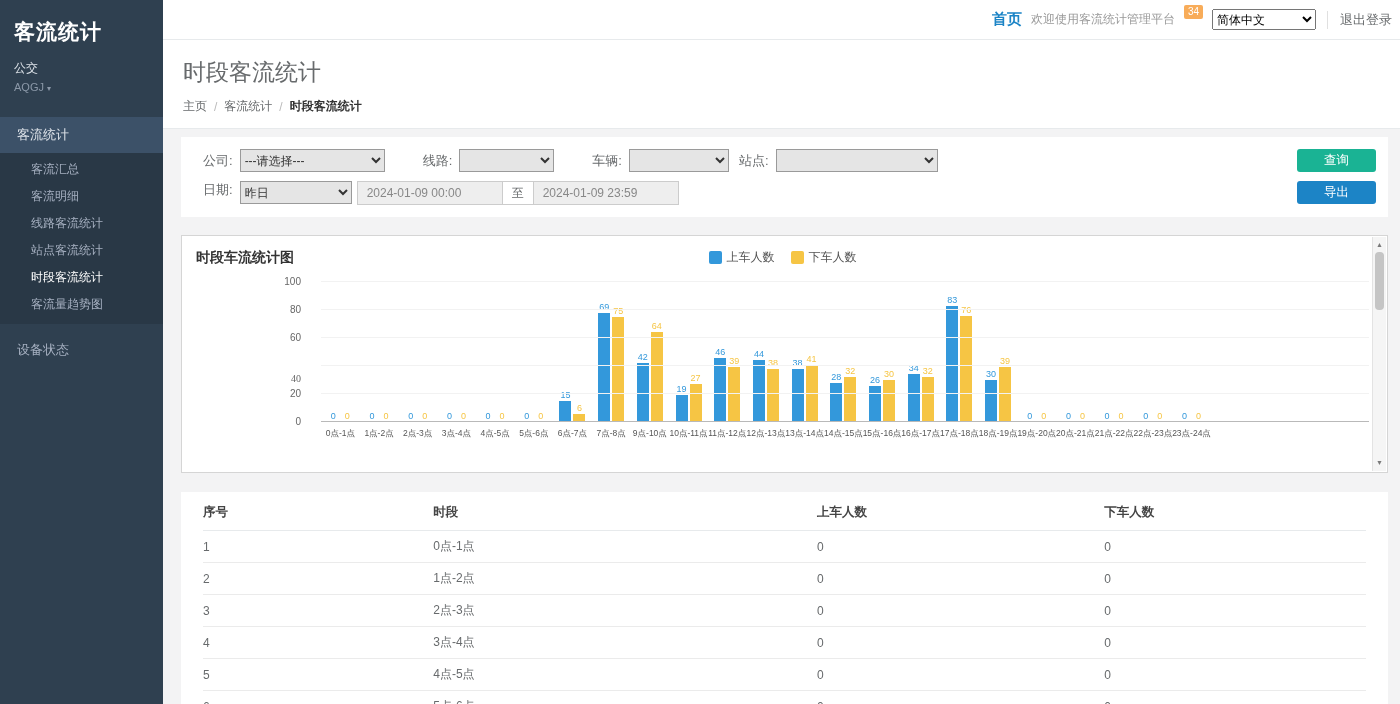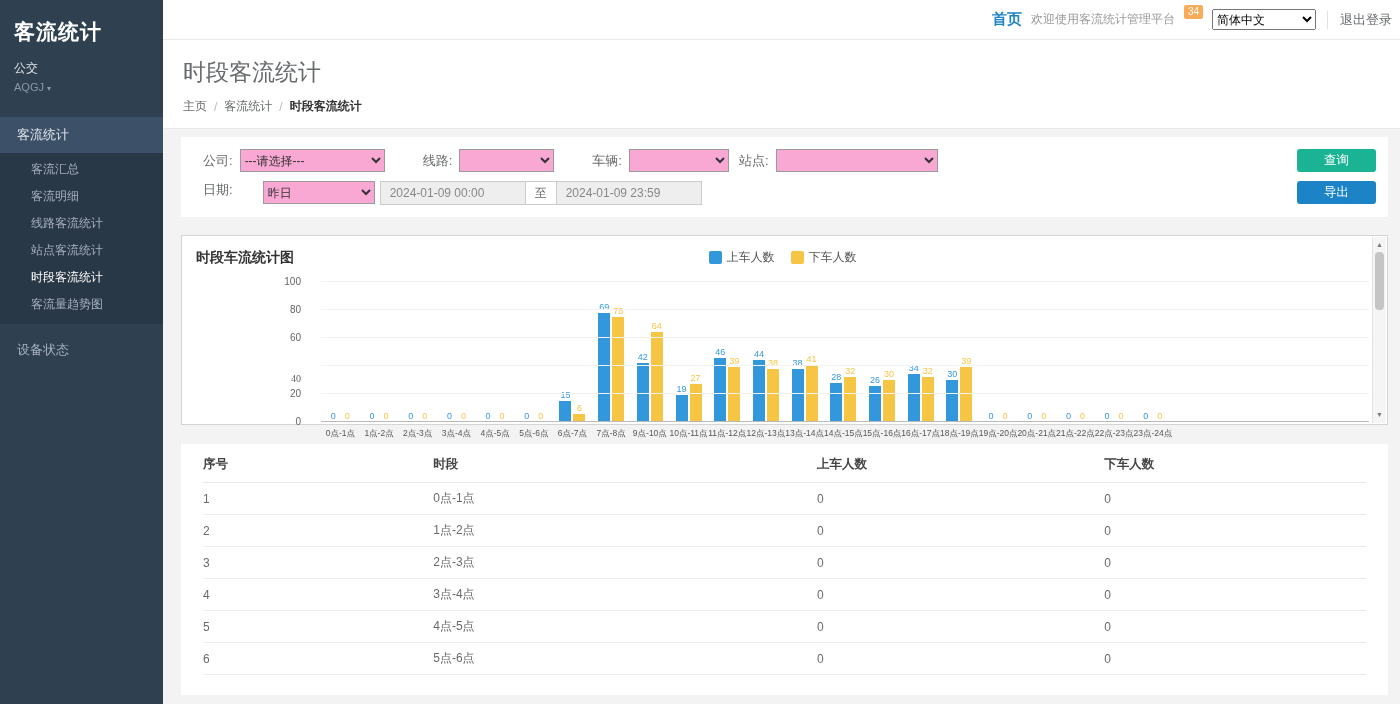--- a/index.html
+++ b/index.html
@@ -45,36 +45,36 @@
   .content { flex:1; padding:8px 12px 0 18px; overflow:hidden; }
   .card { background:#fff; }
 
   
   .filter-card { position:relative; padding:12px 14px 12px 22px; }
   .filter-row { display:flex; align-items:flex-start; }
   .filter-row + .filter-row { margin-top:9px; }
   .flabel { font-size:13px; color:#676a6c; margin-right:7px; white-space:nowrap; }
   .fgroup { display:flex; align-items:center; margin-right:38px; }
   .fgroup.tight { margin-right:10px; }
-  select.fselect { height:23px; font-size:12px; color:#333; background:#f9a8d4; border:1px solid #9a9a9a; }
+  select.fselect { height:23px; font-size:12px; color:#333; background:#e5e5e5; border:1px solid #9a9a9a; }
   .w-company { width:145px; } .w-line { width:95px; } .w-vehicle { width:100px; }
-  .w-station { width:162px; } .w-preset { width:112px;margin-left:23px; }
+  .w-station { width:162px; } .w-preset { width:112px; }
   .date-group { display:flex; align-items:center; margin-left:5px; }
   .date-input { width:146px; height:24px; background:#eeeeee; border:1px solid #cccccc;
     color:#888; font-size:12px; padding:0 9px; }
   .date-addon { height:24px; display:flex; align-items:center; padding:0 9px; font-size:12px;
     color:#676a6c; background:#fff; border-top:1px solid #ccc; border-bottom:1px solid #ccc; }
   .btn { position:absolute; right:12px; width:79px; height:23px; border:none; border-radius:3px;
     color:#fff; font-size:12.5px; cursor:pointer; font-family:inherit; }
   .btn-query { top:12px; background:#1ab394; }
   .btn-export { top:44px; background:#1c84c6; }
 
   
   .chart-card { margin-top:18px; border:1px solid #d5d5d5; position:relative;
-    padding:12px 18px 8px 14px; height:190px; }
+    padding:12px 18px 8px 14px; height:238px; }
   .chart-header { position:relative; height:24px; }
   .chart-title { font-size:14px; font-weight:bold; color:#333; }
   .legend { position:absolute; top:1px; left:50%; transform:translateX(-50%);
     display:flex; gap:16px; align-items:center; }
   .legend-item { display:flex; align-items:center; gap:5px; font-size:12px; color:#555; cursor:pointer; }
   .legend-swatch { width:13px; height:13px; border-radius:2px; display:inline-block; }
 
   .chart-wrap { position:relative; padding-left:125px; margin-top:10px; }
   .y-axis { position:absolute; left:0; top:0; width:115px; height:140px; }
   .ytick { position:absolute; right:10px; font-size:10px; color:#666; }
@@ -428,20 +428,33 @@
                   <div class="barwrap">
                     <span class="val" style="color: rgb(246, 197, 68);">32</span>
                     <div class="bar" style="height: 44.8px; background: rgb(246, 197, 68);"></div>
                   </div>
                 </div>
                 <div class="xlabel">16点-17点</div>
               </div>
               <div class="cat-group">
                 <div class="bars">
                   <div class="barwrap">
+                    <span class="val" style="color: rgb(51, 152, 219);">83</span>
+                    <div class="bar" style="height: 116.2px; background: rgb(51, 152, 219);"></div>
+                  </div>
+                  <div class="barwrap">
+                    <span class="val" style="color: rgb(246, 197, 68);">76</span>
+                    <div class="bar" style="height: 106.4px; background: rgb(246, 197, 68);"></div>
+                  </div>
+                </div>
+                <div class="xlabel">17点-18点</div>
+              </div>
+              <div class="cat-group">
+                <div class="bars">
+                  <div class="barwrap">
                     <span class="val" style="color: rgb(51, 152, 219);">30</span>
                     <div class="bar" style="height: 42px; background: rgb(51, 152, 219);"></div>
                   </div>
                   <div class="barwrap">
                     <span class="val" style="color: rgb(246, 197, 68);">39</span>
                     <div class="bar" style="height: 54.6px; background: rgb(246, 197, 68);"></div>
                   </div>
                 </div>
                 <div class="xlabel">18点-19点</div>
               </div>

